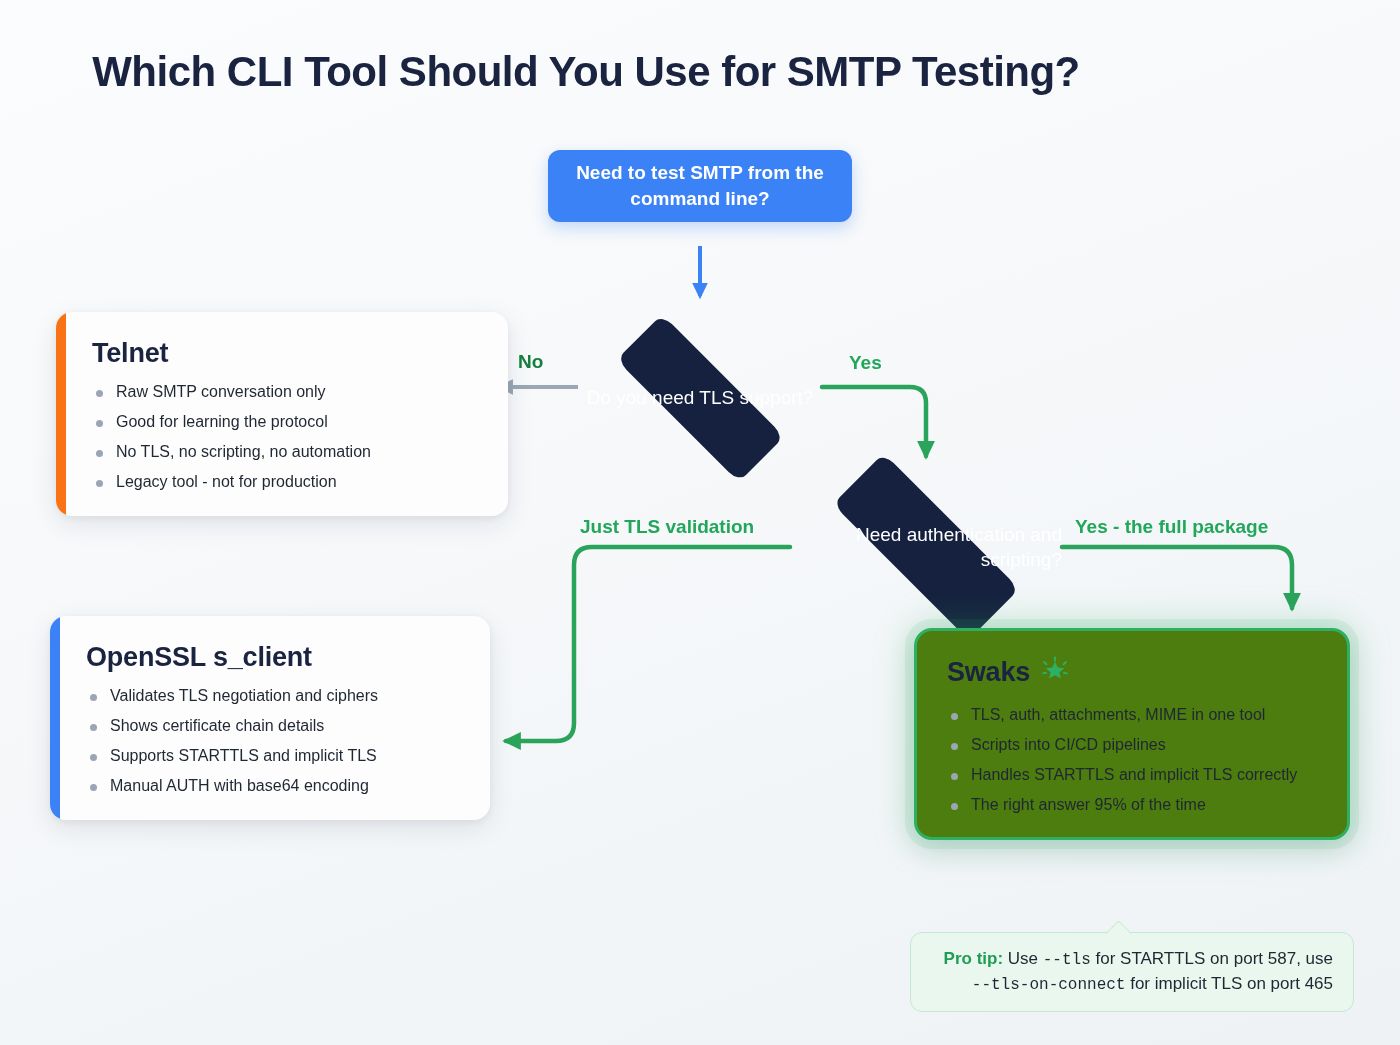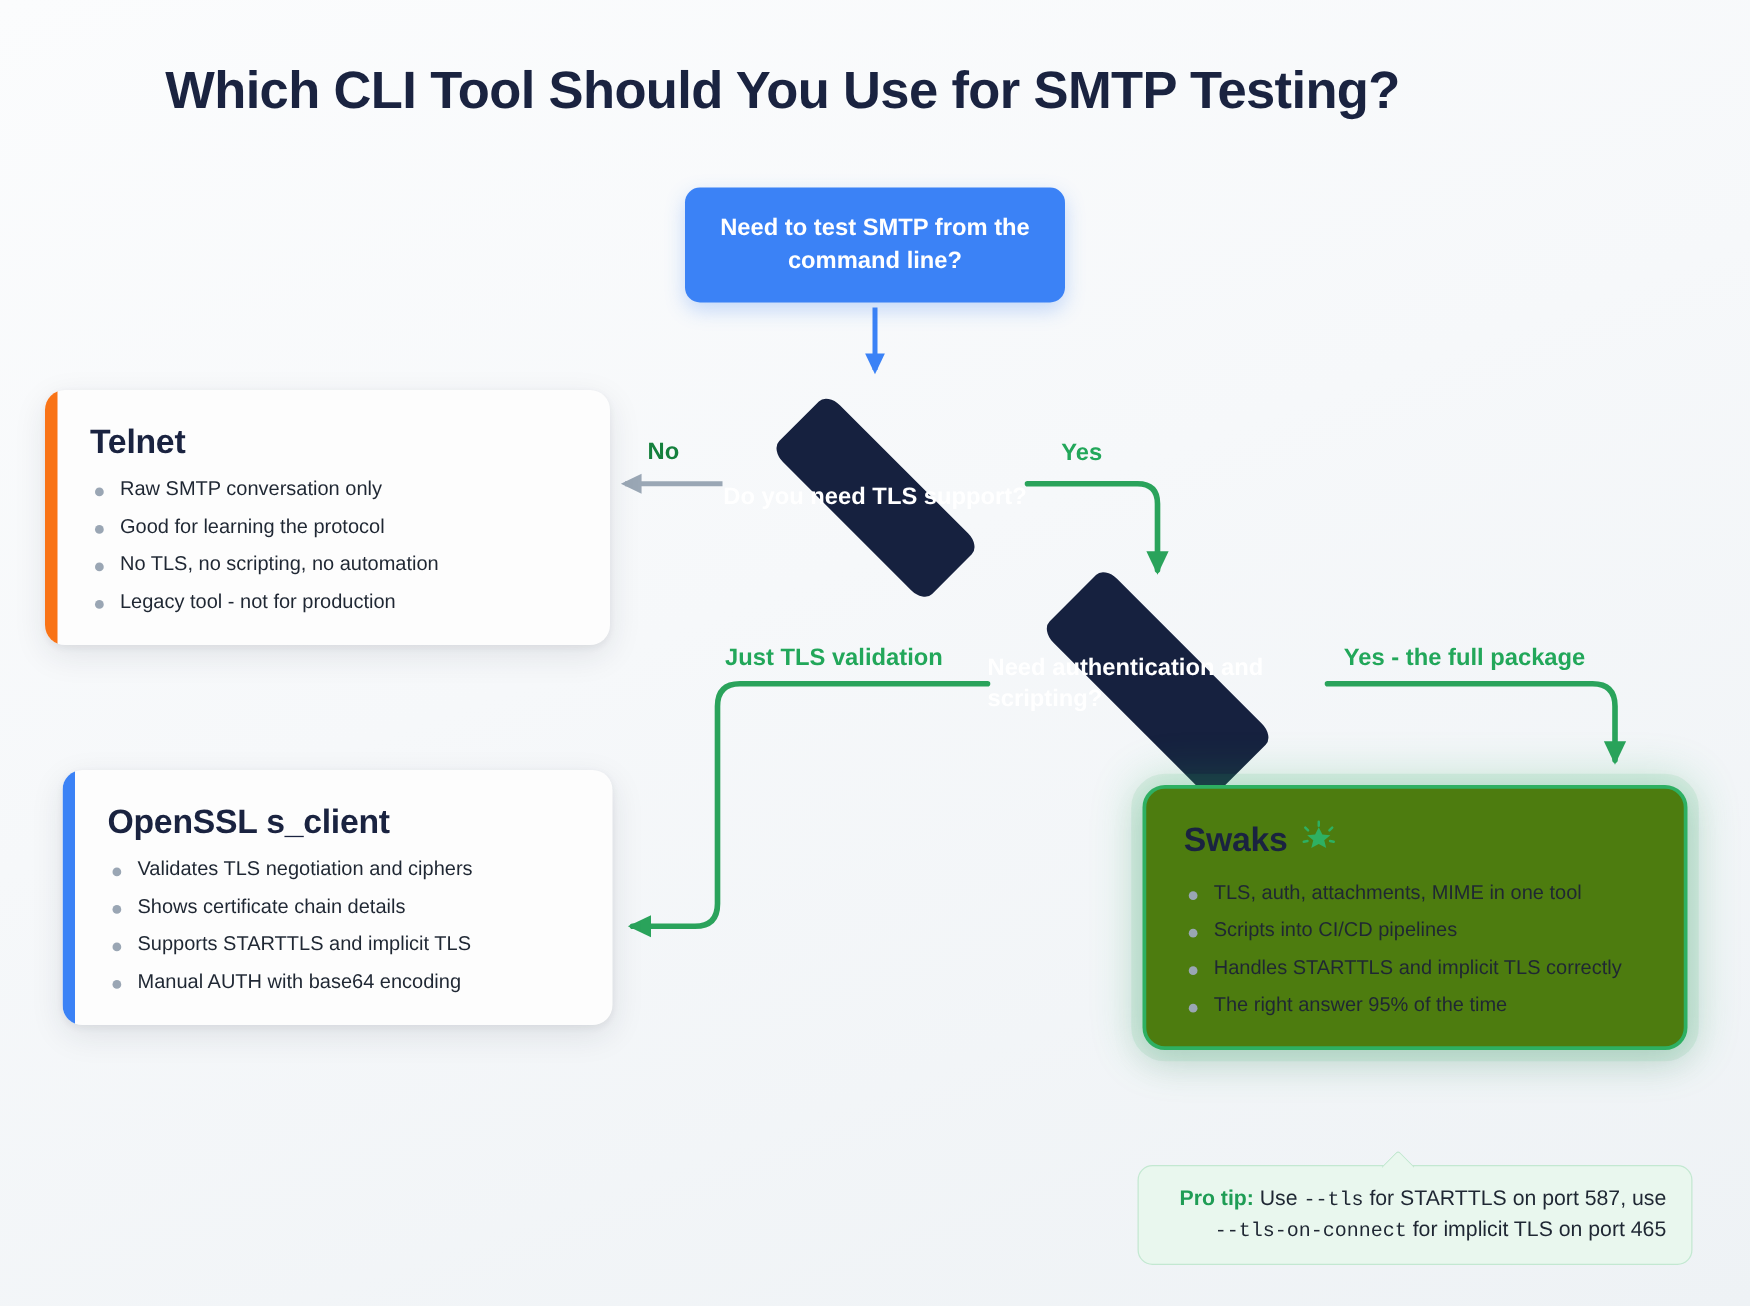--- a/index.html
+++ b/index.html
@@ -24,40 +24,39 @@
   .page-title {
     position: absolute;
     top: 48px;
     left: 0;
     width: 1172px;
     text-align: center;
     font-size: 42px;
     font-weight: bold;
     color: #1a2340;
     letter-spacing: -0.5px;
-    padding-left: 40px;
   }
 
   
   #connectors {
     position: absolute;
     left: 0;
     top: 0;
     width: 1400px;
     height: 1045px;
     pointer-events: none;
   }
 
   
   .start-node {
     position: absolute;
     left: 548px;
     top: 150px;
     width: 304px;
-    height: 92px;
+    height: 72px;
     background: #3b82f6;
     border-radius: 12px;
     box-shadow: 0 6px 16px rgba(59,130,246,0.28);
     display: flex;
     align-items: center;
     justify-content: center;
     text-align: center;
     color: #ffffff;
     font-size: 19px;
     font-weight: bold;
@@ -90,23 +89,23 @@
   }
   .diamond-label {
     position: absolute;
     left: 0;
     top: 0;
     width: 100%;
     height: 100%;
     display: flex;
     align-items: center;
     justify-content: center;
-    text-align: left;
+    text-align: right;
     color: #ffffff;
-    font-weight: bold;
+    font-weight: normal;
     line-height: 1.32;
     z-index: 2;
   }
   #diamond-tls {
     left: 578px;
     top: 333px;
     width: 244px;
     height: 130px;
   }
   #diamond-tls .diamond-label { font-size: 19px; }
@@ -174,21 +173,21 @@
     position: absolute;
     left: 4px;
     top: 9px;
     width: 7px;
     height: 7px;
     border-radius: 50%;
     background: #9aa6b4;
   }
 
   #card-telnet {
-    left: 36px;
+    left: 56px;
     top: 312px;
     width: 452px;
   }
   #card-openssl {
     left: 50px;
     top: 616px;
     width: 440px;
   }
   #card-swaks {
     left: 914px;

